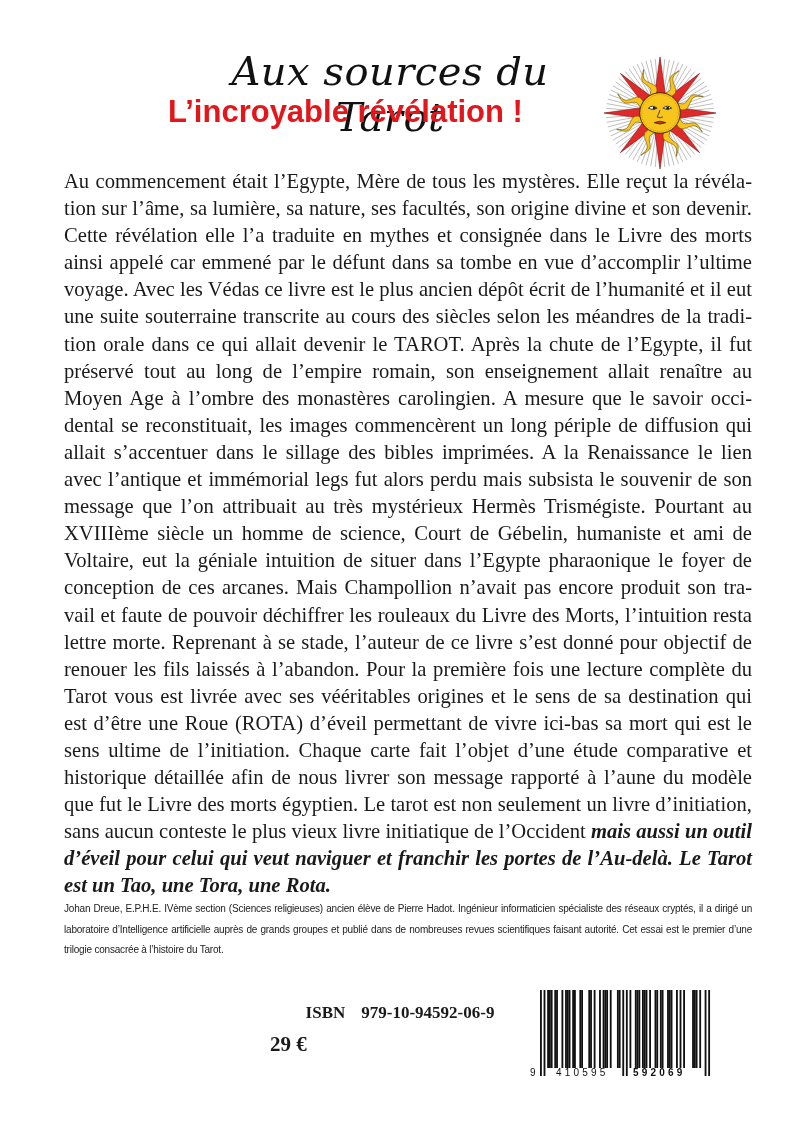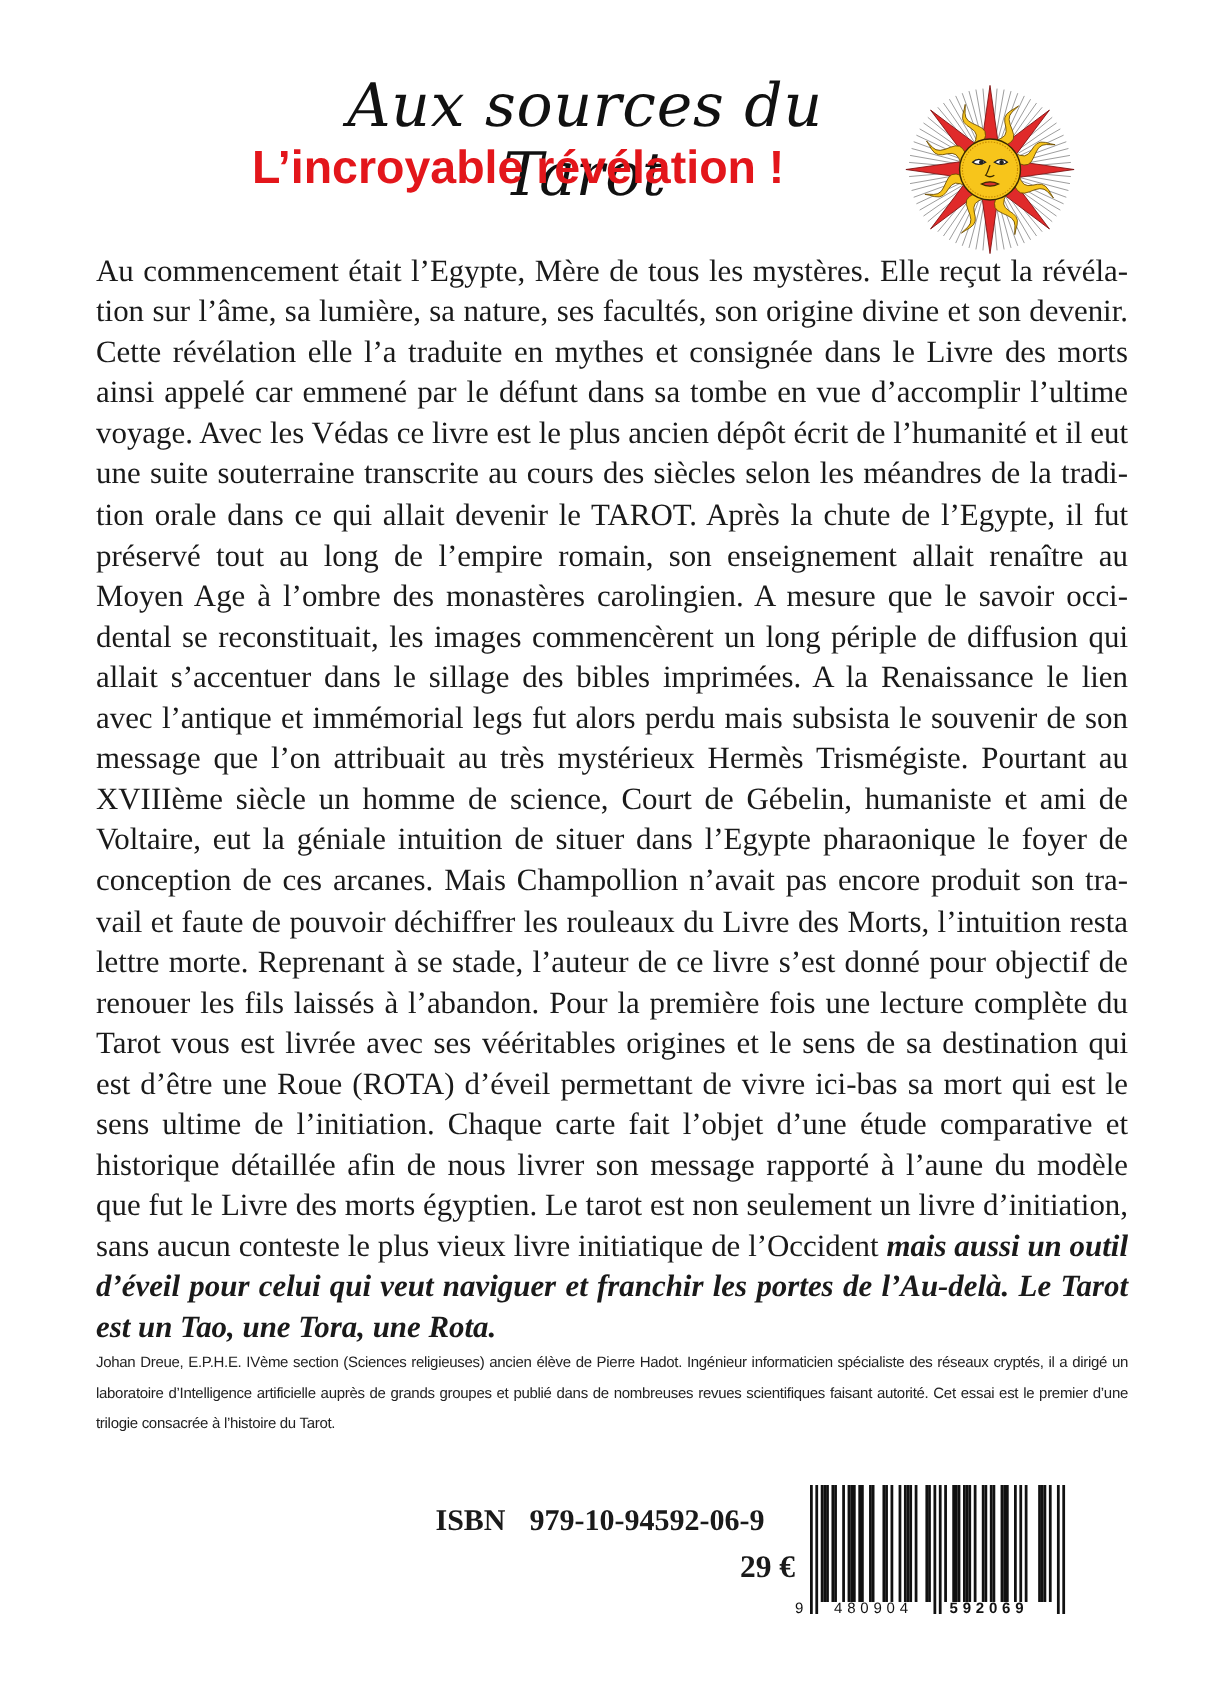--- a/index.html
+++ b/index.html
@@ -21,25 +21,25 @@
     text-align: justify; hyphens: manual; color: #1a1a1a;
   }
   .body-text .emph { font-style: italic; font-weight: bold; }
   .bio {
     position: absolute; left: 64px; top: 899px; width: 688px;
     font-family: "Liberation Sans", sans-serif; font-size: 10px; line-height: 20.5px;
     text-align: justify; color: #222; letter-spacing: -0.2px;
   }
   .isbn {
     position: absolute; left: 270px; top: 1003px; width: 260px; text-align: center;
-    font-family: "Liberation Serif", serif; font-weight: bold; font-size: 20px; color: #1a1a1a;
+    font-family: "Liberation Serif", serif; font-weight: bold; font-size: 17px; color: #1a1a1a;
   }
   .isbn .lbl { margin-right: 16px; }
   .price {
-    position: absolute; left: 270px; top: 1032px; width: 260px; text-align: right;
+    position: absolute; left: 270px; top: 1032px; width: 260px; text-align: left;
     font-family: "Liberation Serif", serif; font-weight: bold; font-size: 21px; color: #1a1a1a;
   }
   .barcode { position: absolute; left: 535px; top: 988px; width: 180px; height: 90px; }
   .barcode-digits {
     position: absolute; top: 1067px; font-family: "Liberation Sans", sans-serif;
     font-size: 10px; letter-spacing: 3.2px; color: #111;
   }
 </style>
 </head>
 <body>
@@ -206,14 +206,14 @@
     <rect x="144.58" y="2" width="1.84" height="78" fill="#111"></rect>
     <rect x="148.16" y="2" width="1.84" height="78" fill="#111"></rect>
     <rect x="157.11" y="2" width="1.84" height="78" fill="#111"></rect>
     <rect x="158.89" y="2" width="1.84" height="78" fill="#111"></rect>
     <rect x="160.68" y="2" width="1.84" height="78" fill="#111"></rect>
     <rect x="164.26" y="2" width="1.84" height="78" fill="#111"></rect>
     <rect x="169.63" y="2" width="1.84" height="86" fill="#111"></rect>
     <rect x="173.21" y="2" width="1.84" height="86" fill="#111"></rect>
   </svg>
 <div class="barcode-digits" style="left:530px;">9</div>
-<div class="barcode-digits" style="left:556px;">480904</div>
+<div class="barcode-digits" style="left:556px;">410595</div>
 <div class="barcode-digits" style="left:633px;font-weight:bold;">592069</div>
 
 </body></html>

